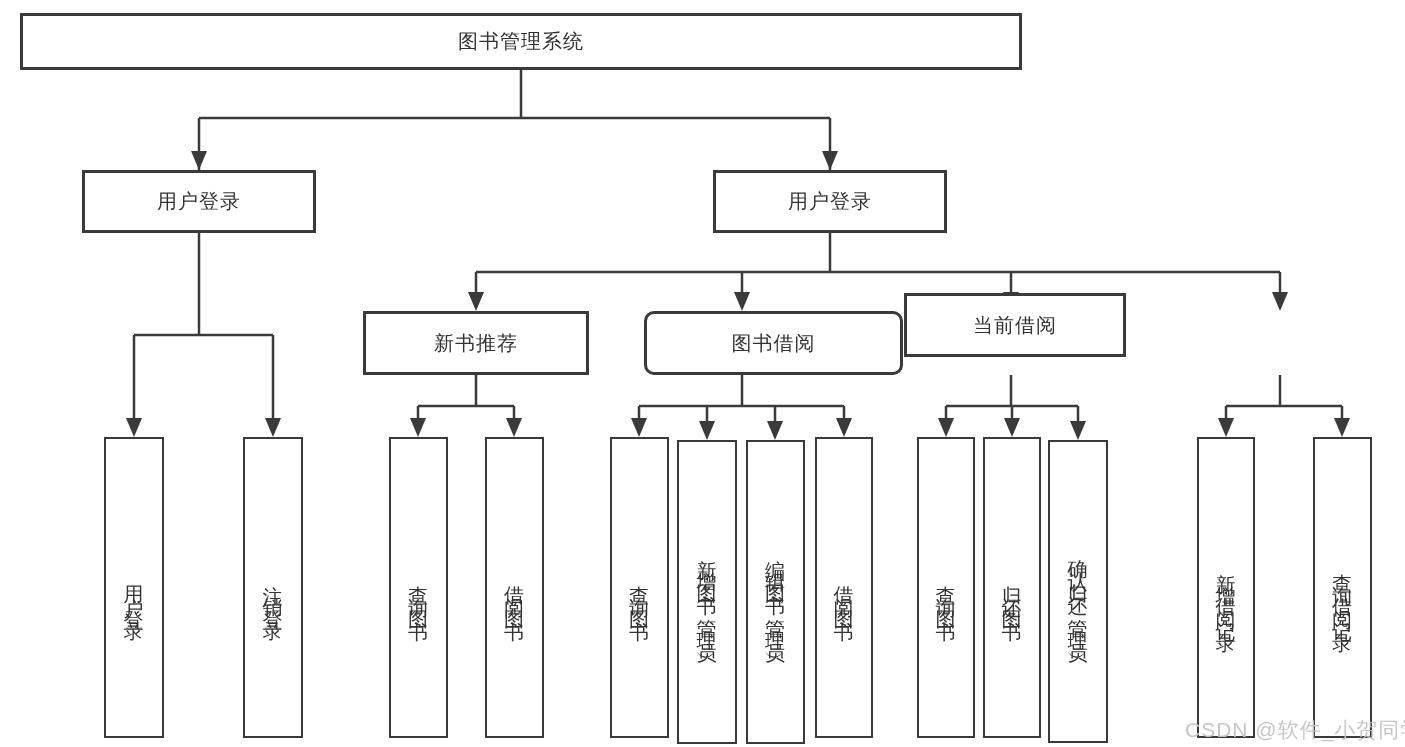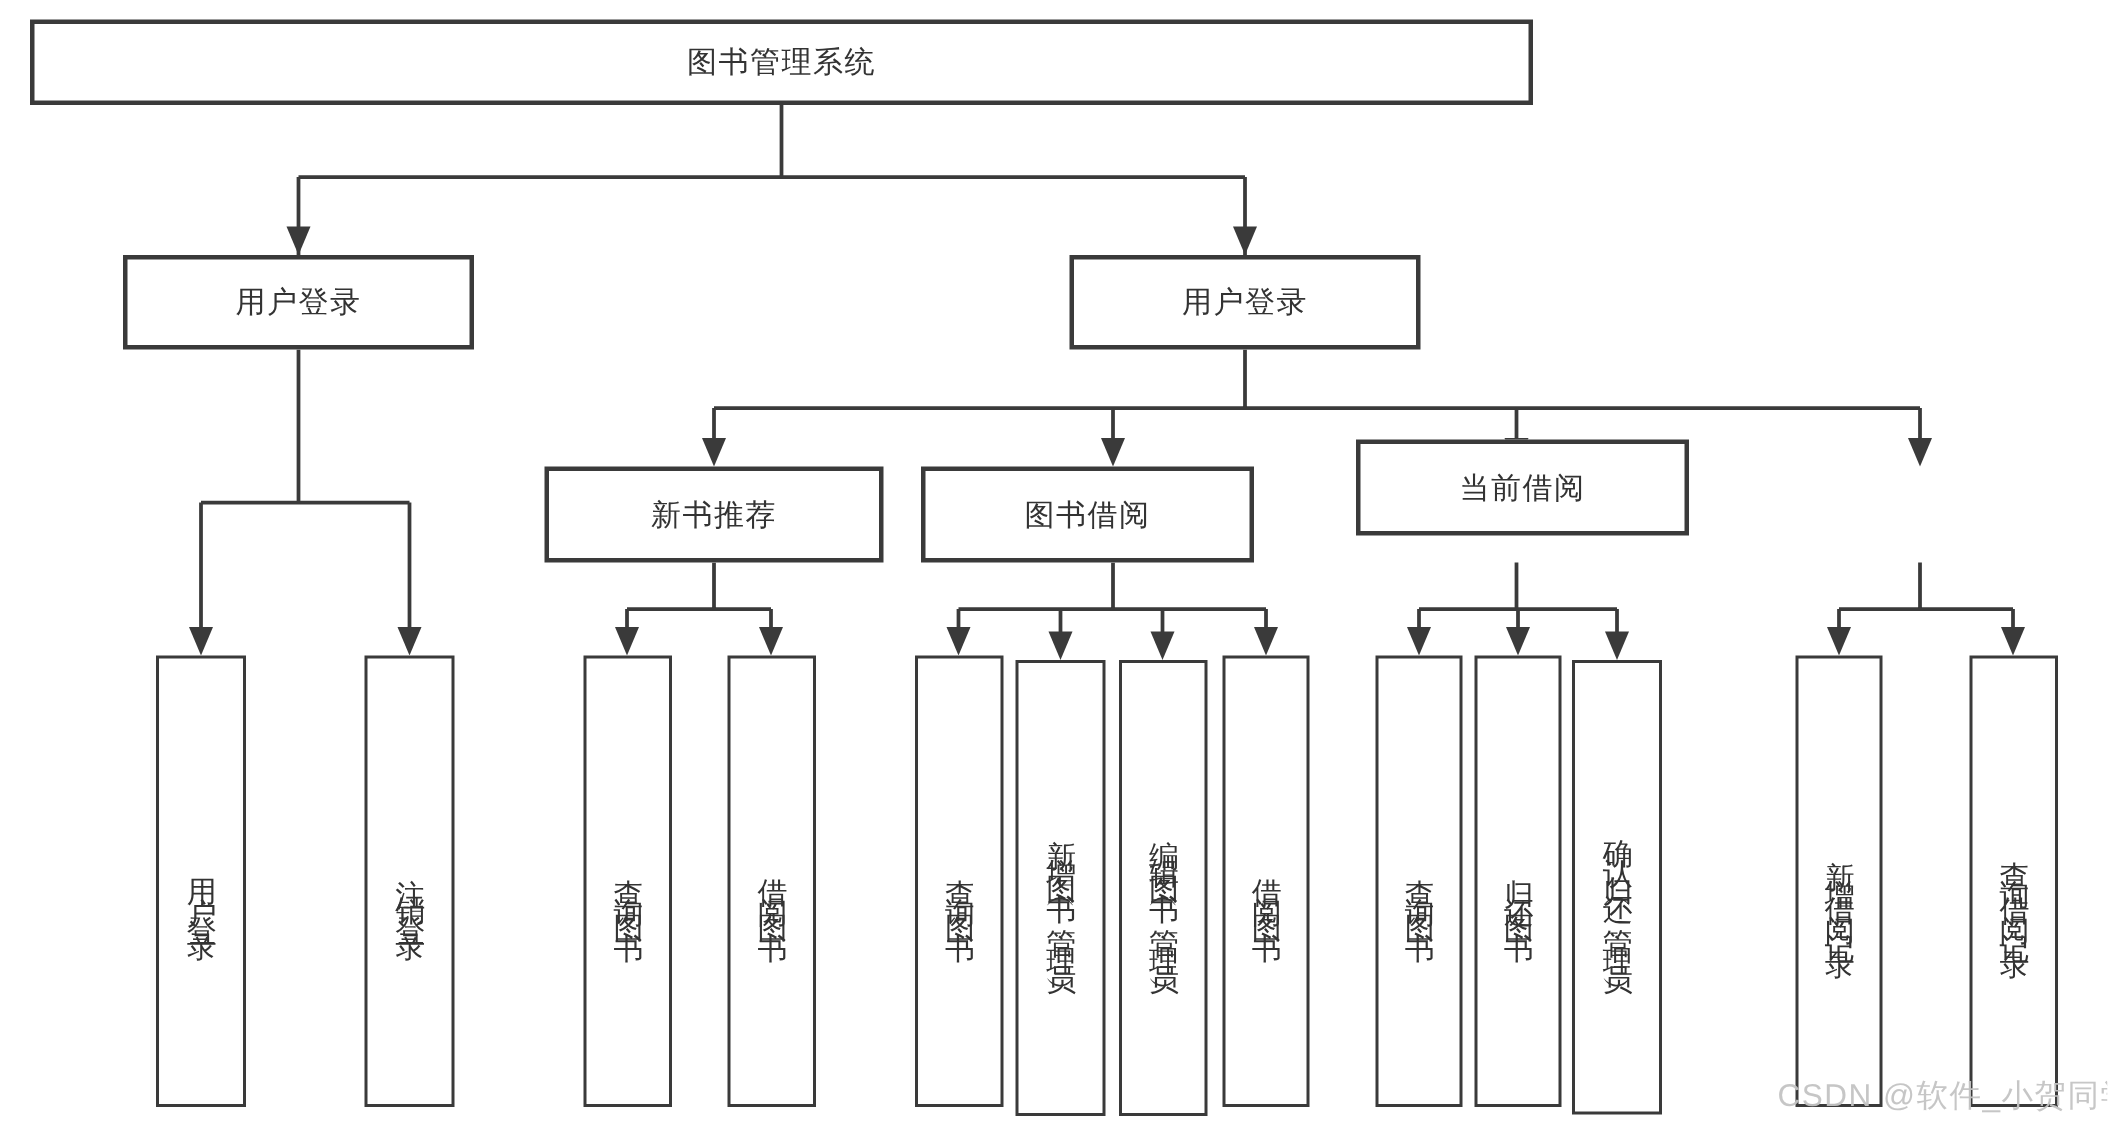--- a/index.html
+++ b/index.html
@@ -96,21 +96,21 @@
   <div class="node h-box" style="left:82px; top:170px; width:234px; height:63px;">
     <span>用户登录</span>
   </div>
   <div class="node h-box" style="left:713px; top:170px; width:234px; height:63px;">
     <span>用户登录</span>
   </div>
 
   <div class="node h-box" style="left:363px; top:311px; width:226px; height:64px;">
     <span>新书推荐</span>
   </div>
-  <div class="node h-box" style="left:614px; top:311px; width:222px; height:64px;">
+  <div class="node h-box" style="left:644px; top:311px; width:259px; height:64px;border-radius:10px;">
     <span>图书借阅</span>
   </div>
   <div class="node h-box" style="left:904px; top:293px; width:222px; height:64px;">
     <span>当前借阅</span>
   </div>
 
   <div class="node v-box" style="left:104px; top:437px; width:60px; height:301px;">
     <span class="vtext">用户登录</span>
   </div>
   <div class="node v-box" style="left:243px; top:437px; width:60px; height:301px;">

